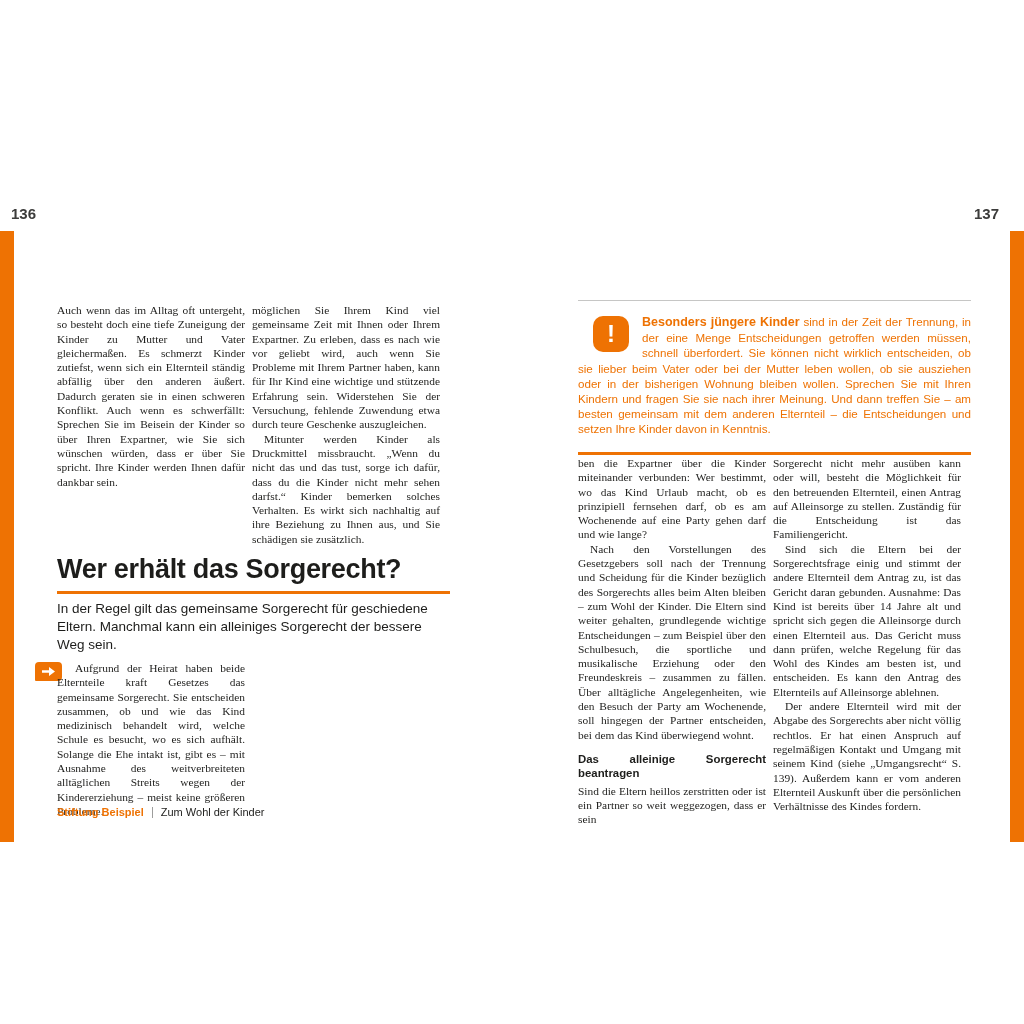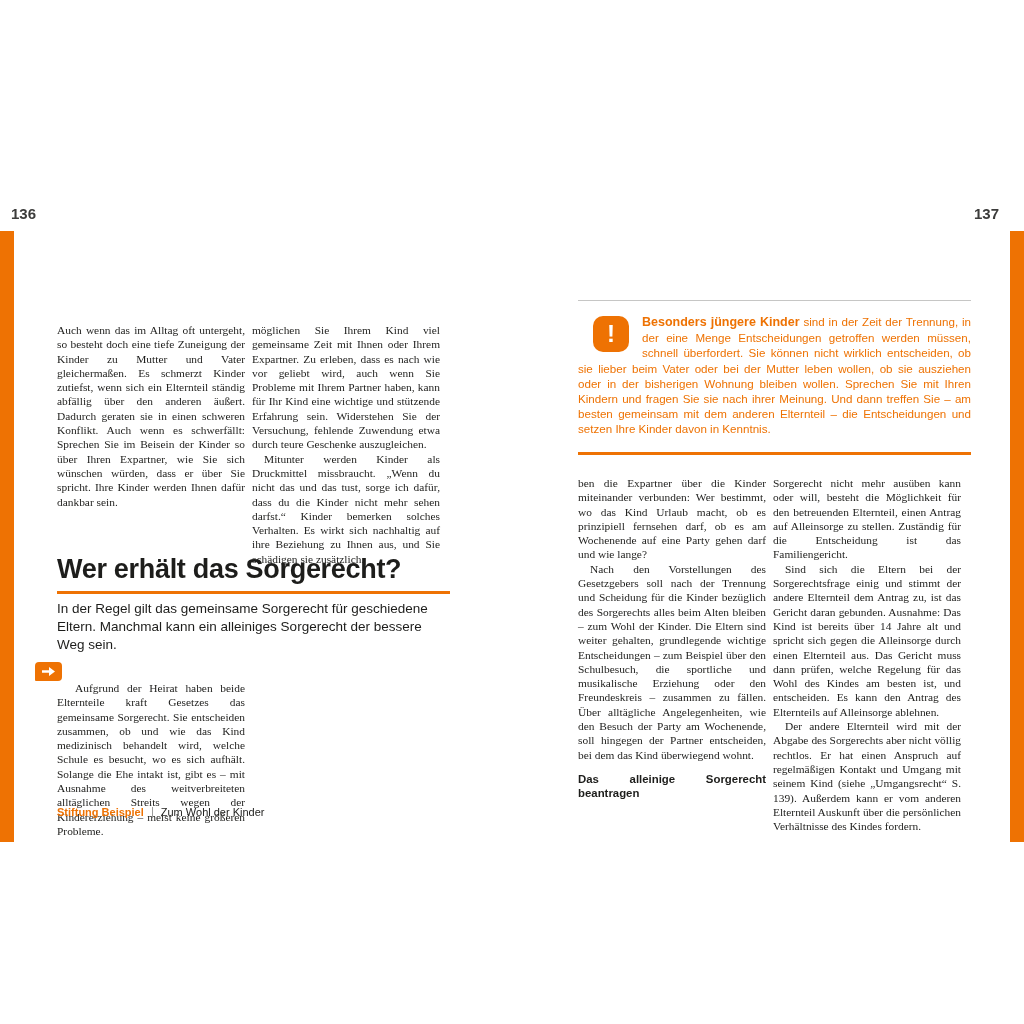--- a/index.html
+++ b/index.html
@@ -9,21 +9,21 @@
   }
   .edge-bar{position:absolute;top:231px;width:14px;height:611px;background:var(--accent);}
   .edge-bar.left{left:0;}
   .edge-bar.right{right:0;}
   .pagenum{position:absolute;top:205px;font-family:"Liberation Sans",sans-serif;
     font-weight:bold;font-size:15px;color:#3c3c3b;}
   .pagenum.left{left:11px;}
   .pagenum.right{right:25px;text-align:right;}
 
   
-  .cols{position:absolute;display:flex;gap:7px;margin-top:20px;}
+  .cols{position:absolute;display:flex;gap:7px;}
   .col{width:188px;}
   .col p{margin:0;font-size:11.4px;line-height:14.3px;text-align:justify;
     hyphens:manual;color:#1d1d1b;}
   .col p.ind{text-indent:12px;}
 
   
   #lp-topcols{left:57px;top:303px;width:393px;}
   #headline{position:absolute;left:57px;top:554px;width:400px;margin:0;
     font-family:"Liberation Sans",sans-serif;font-weight:bold;font-size:27px;
     letter-spacing:-0.3px;color:#1d1d1b;}
@@ -106,19 +106,20 @@
 <div id="infobox">
   <div class="info-icon">!</div>
   <p><span class="boxlead">Besonders jüngere Kinder</span><span> sind in der Zeit der Trennung, in der eine Menge Entscheidungen getroffen werden müssen, schnell überfordert. Sie können nicht wirklich entscheiden, ob sie lieber beim Vater oder bei der Mutter leben wollen, ob sie ausziehen oder in der bisherigen Wohnung bleiben wollen. Sprechen Sie mit Ihren Kindern und fragen Sie sie nach ihrer Meinung. Und dann treffen Sie – am besten gemeinsam mit dem anderen Elternteil – die Entscheidungen und setzen Ihre Kinder davon in Kenntnis.</span></p>
 </div>
 
 <div class="cols" id="rp-cols">
   <div class="col">
     <p>ben die Expartner über die Kinder miteinander verbunden: Wer bestimmt, wo das Kind Urlaub macht, ob es prinzipiell fernsehen darf, ob es am Wochenende auf eine Party gehen darf und wie lange?</p>
     <p class="ind">Nach den Vorstellungen des Gesetzgebers soll nach der Trennung und Scheidung für die Kinder bezüglich des Sorgerechts alles beim Alten bleiben – zum Wohl der Kinder. Die Eltern sind weiter gehalten, grundlegende wichtige Entscheidungen – zum Beispiel über den Schulbesuch, die sportliche und musikalische Erziehung oder den Freundeskreis – zusammen zu fällen. Über alltägliche Angelegenheiten, wie den Besuch der Party am Wochenende, soll hingegen der Partner entscheiden, bei dem das Kind überwiegend wohnt.</p>
     <p class="subhead">Das alleinige Sorgerecht beantragen</p>
+    <p>Sind die Eltern heillos zerstritten oder ist ein Partner so weit weggezogen, dass er sein</p>
   </div>
   <div class="col">
     <p>Sorgerecht nicht mehr ausüben kann oder will, besteht die Möglichkeit für den betreuenden Elternteil, einen Antrag auf Alleinsorge zu stellen. Zuständig für die Entscheidung ist das Familiengericht.</p>
     <p class="ind">Sind sich die Eltern bei der Sorgerechtsfrage einig und stimmt der andere Elternteil dem Antrag zu, ist das Gericht daran gebunden. Ausnahme: Das Kind ist bereits über 14 Jahre alt und spricht sich gegen die Alleinsorge durch einen Elternteil aus. Das Gericht muss dann prüfen, welche Regelung für das Wohl des Kindes am besten ist, und entscheiden. Es kann den Antrag des Elternteils auf Alleinsorge ablehnen.</p>
     <p class="ind">Der andere Elternteil wird mit der Abgabe des Sorgerechts aber nicht völlig rechtlos. Er hat einen Anspruch auf regelmäßigen Kontakt und Umgang mit seinem Kind (siehe „Umgangsrecht“ S. 139). Außerdem kann er vom anderen Elternteil Auskunft über die persönlichen Verhältnisse des Kindes fordern.</p>
   </div>
 </div>
 
 </body></html>

